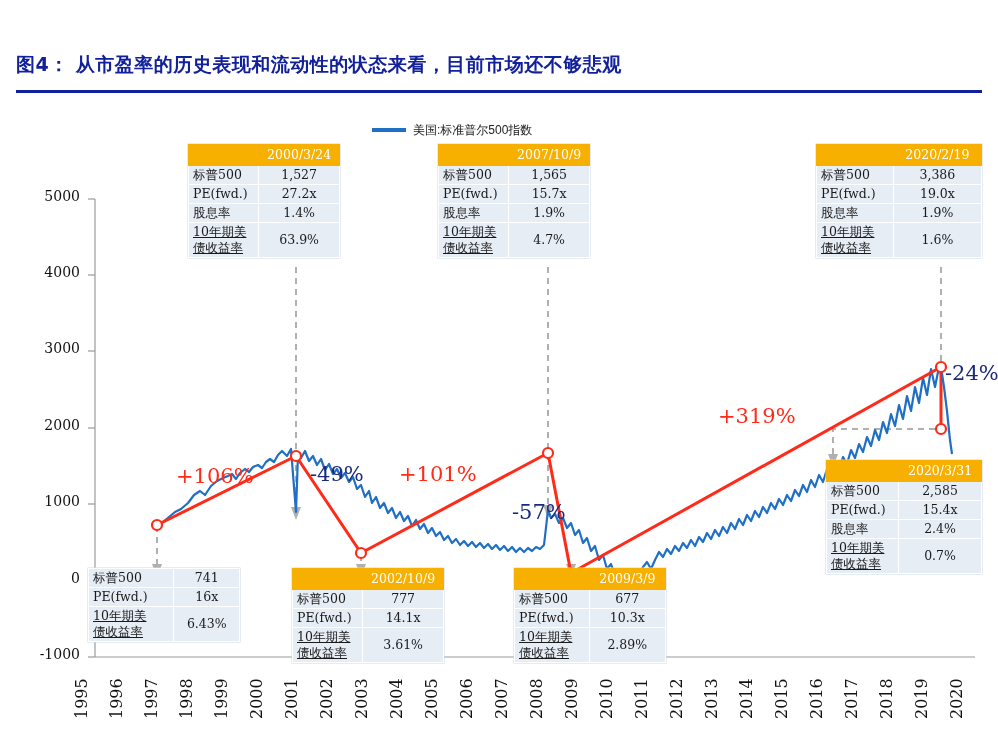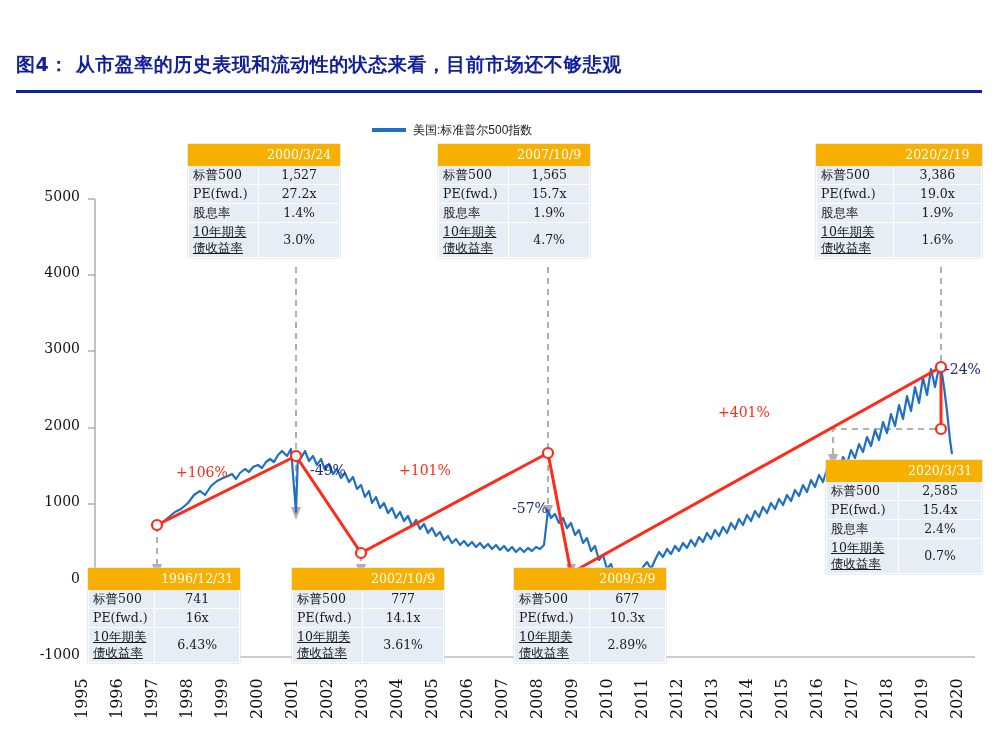--- a/index.html
+++ b/index.html
@@ -78,21 +78,21 @@
     border:0.5px solid #f8b000;
     font-size:12.5px;padding:2px 4px;
   }
   .anno tr.hdr td.date{text-align:center;color:#fff;}
   .two-line{line-height:1.12;text-decoration:underline;}
 
   
   .pct{
     position:absolute;white-space:nowrap;
     font-family:"DejaVu Serif","Liberation Serif",serif;
-    font-size:14px;
+    font-size:21px;
   }
   .pct.up{color:#ff2a18;}
   .pct.down{color:#1b2a7a;}
 </style>
 </head>
 <body>
 
 <div id="root">
 
   <div class="fig-title">图4： 从市盈率的历史表现和流动性的状态来看，目前市场还不够悲观</div>
@@ -168,21 +168,21 @@
     <div class="ytick-label" style="left:10px;top:318px;">2000</div>
     <div class="ytick-label" style="left:10px;top:394px;">1000</div>
     <div class="ytick-label" style="left:10px;top:471px;">0</div>
     <div class="ytick-label" style="left:10px;top:547px;">-1000</div>
 
     
     <div class="pct up" style="left:176px;top:365px;">+106%</div>
     <div class="pct down" style="left:310px;top:363px;">-49%</div>
     <div class="pct up" style="left:399px;top:363px;">+101%</div>
     <div class="pct down" style="left:512px;top:401px;">-57%</div>
-    <div class="pct up" style="left:718px;top:305px;">+401%</div>
+    <div class="pct up" style="left:718px;top:305px;">+319%</div>
     <div class="pct down" style="left:945px;top:262px;">-24%</div>
 
     
     <div class="xaxis-band">
       <div class="xtick-label" style="left:72px;">1995</div>
       <div class="xtick-label" style="left:107px;">1996</div>
       <div class="xtick-label" style="left:142px;">1997</div>
       <div class="xtick-label" style="left:177px;">1998</div>
       <div class="xtick-label" style="left:212px;">1999</div>
       <div class="xtick-label" style="left:247px;">2000</div>
@@ -225,21 +225,21 @@
     </tr>
     <tr>
       <td class="k">股息率</td>
       <td class="v">1.4%</td>
     </tr>
     <tr>
       <td class="k two-line">
         <span>10年期美</span><br>
         <span>债收益率</span>
       </td>
-      <td class="v">3.0%</td>
+      <td class="v">63.9%</td>
     </tr>
   </tbody>
     </table>
 
   <table class="anno" style="left:438px;top:100px;width:152px;">
     <tbody>
         <tr class="hdr">
       <td>&nbsp;</td>
       <td class="date">2007/10/9</td>
     </tr>
@@ -316,24 +316,20 @@
         <span>10年期美</span><br>
         <span>债收益率</span>
       </td>
       <td class="v">0.7%</td>
     </tr>
   </tbody>
     </table>
 
   <table class="anno" style="left:88px;top:524px;width:152px;">
     <tbody>
-        <tr class="hdr">
-      <td>&nbsp;</td>
-      <td class="date">1996/12/31</td>
-    </tr>
     <tr>
       <td class="k">标普500</td>
       <td class="v">741</td>
     </tr>
     <tr>
       <td class="k">PE(fwd.)</td>
       <td class="v">16x</td>
     </tr>
     <tr>
       <td class="k two-line">

